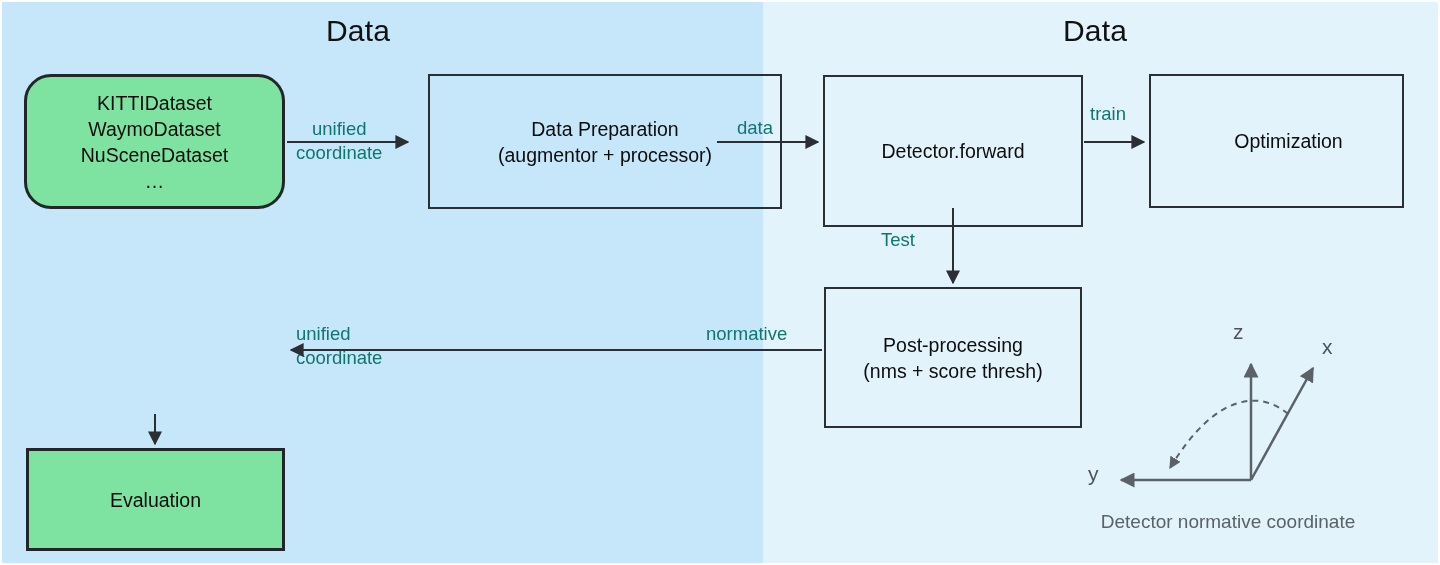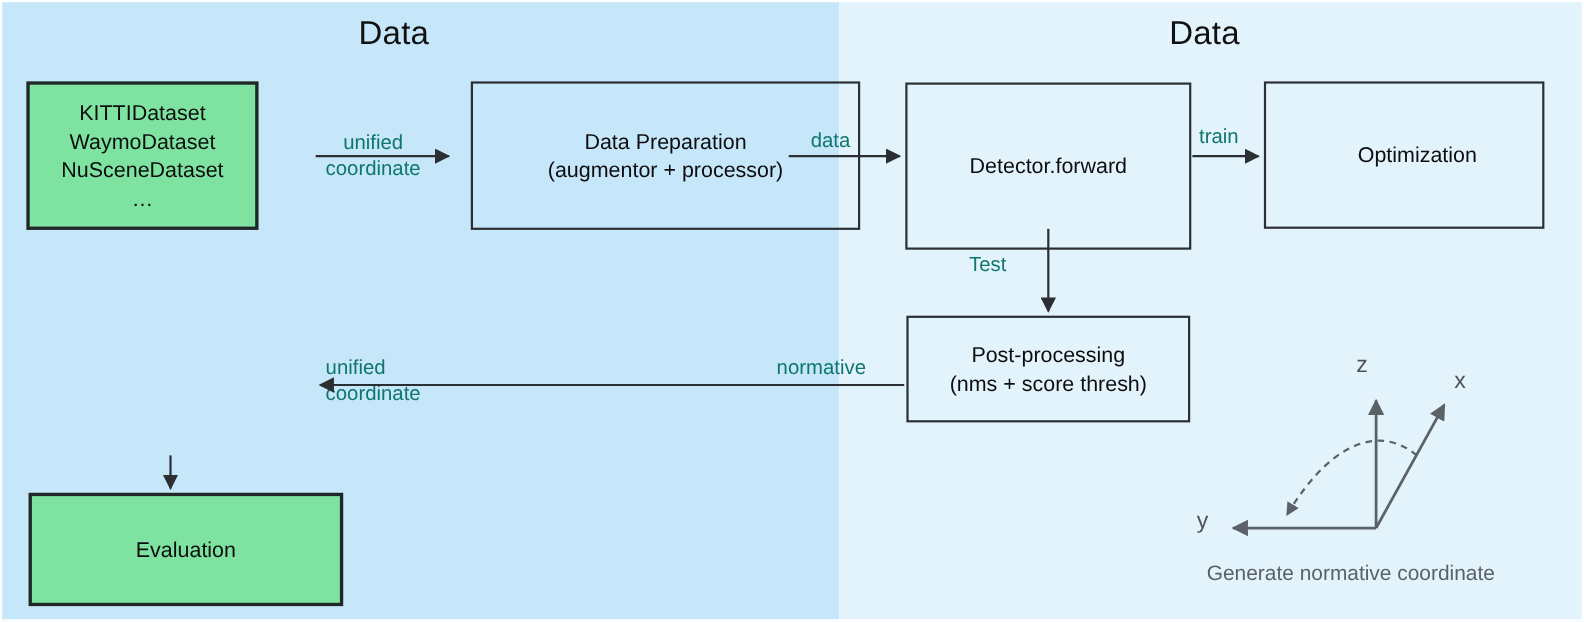--- a/index.html
+++ b/index.html
@@ -92,56 +92,56 @@
 <body>
 
 <div id="canvas">
 
   <div class="bg-left"></div>
   <div class="bg-right"></div>
 
   <div class="section-title" style="left:358px; top:14px;">Data</div>
   <div class="section-title" style="left:1095px; top:14px;">Data</div>
 
-  <div class="node green" style="left:24px; top:74px; width:211px; height:135px;">KITTIDataset
+  <div class="node green" style="left:24px; top:74px; width:261px; height:135px;border-radius:27px;">KITTIDataset
 WaymoDataset
 NuSceneDataset
 …</div>
 
   <div class="node plain" style="left:428px; top:74px; width:354px; height:135px;">Data Preparation
 (augmentor + processor)</div>
 
   <div class="node plain" style="left:823px; top:75px; width:260px; height:152px;">Detector.forward</div>
 
   <div class="node plain" style="left:1149px; top:74px; width:255px; height:134px;padding-left:24px;">Optimization</div>
 
-  <div class="node plain" style="left:824px; top:287px; width:258px; height:97px;">Post-processing
+  <div class="node plain" style="left:824px; top:287px; width:258px; height:141px;">Post-processing
 (nms + score thresh)</div>
 
 
-  <div class="node green" style="left:26px; top:448px; width:286px; height:103px;">Evaluation</div>
+  <div class="node green" style="left:26px; top:448px; width:259px; height:103px;">Evaluation</div>
 
   <div class="edge-label" style="left:296px; top:117px; text-align:center;">unified
 coordinate</div>
 
   <div class="edge-label" style="left:737px; top:116px;">data</div>
 
-  <div class="edge-label" style="left:1090px; top:112px;">train</div>
+  <div class="edge-label" style="left:1090px; top:102px;">train</div>
 
   <div class="edge-label" style="left:881px; top:228px;">Test</div>
 
   <div class="edge-label" style="left:706px; top:322px;">normative</div>
 
   <div class="edge-label" style="left:296px; top:322px;">unified
 coordinate</div>
 
   <div class="coord-label" style="left:1233px; top:320px;">z</div>
   <div class="coord-label" style="left:1322px; top:335px;">x</div>
   <div class="coord-label" style="left:1088px; top:462px;">y</div>
-  <div class="coord-caption" style="left:1228px; top:511px;">Generate normative coordinate</div>
+  <div class="coord-caption" style="left:1228px; top:511px;">Detector normative coordinate</div>
 
   <svg class="overlay" viewBox="0 0 1440 565">
     <defs>
       <marker id="arrow" viewBox="0 0 10 10" refX="9" refY="5" markerWidth="7" markerHeight="7" orient="auto-start-reverse">
         <path d="M 0 0 L 10 5 L 0 10 z" fill="#2b2f33"></path>
       </marker>
       <marker id="arrowgray" viewBox="0 0 10 10" refX="9" refY="5" markerWidth="6" markerHeight="6" orient="auto-start-reverse">
         <path d="M 0 0 L 10 5 L 0 10 z" fill="#5a6167"></path>
       </marker>
       <marker id="arrowgrayopen" viewBox="0 0 10 10" refX="9" refY="5" markerWidth="6" markerHeight="6" orient="auto-start-reverse">

